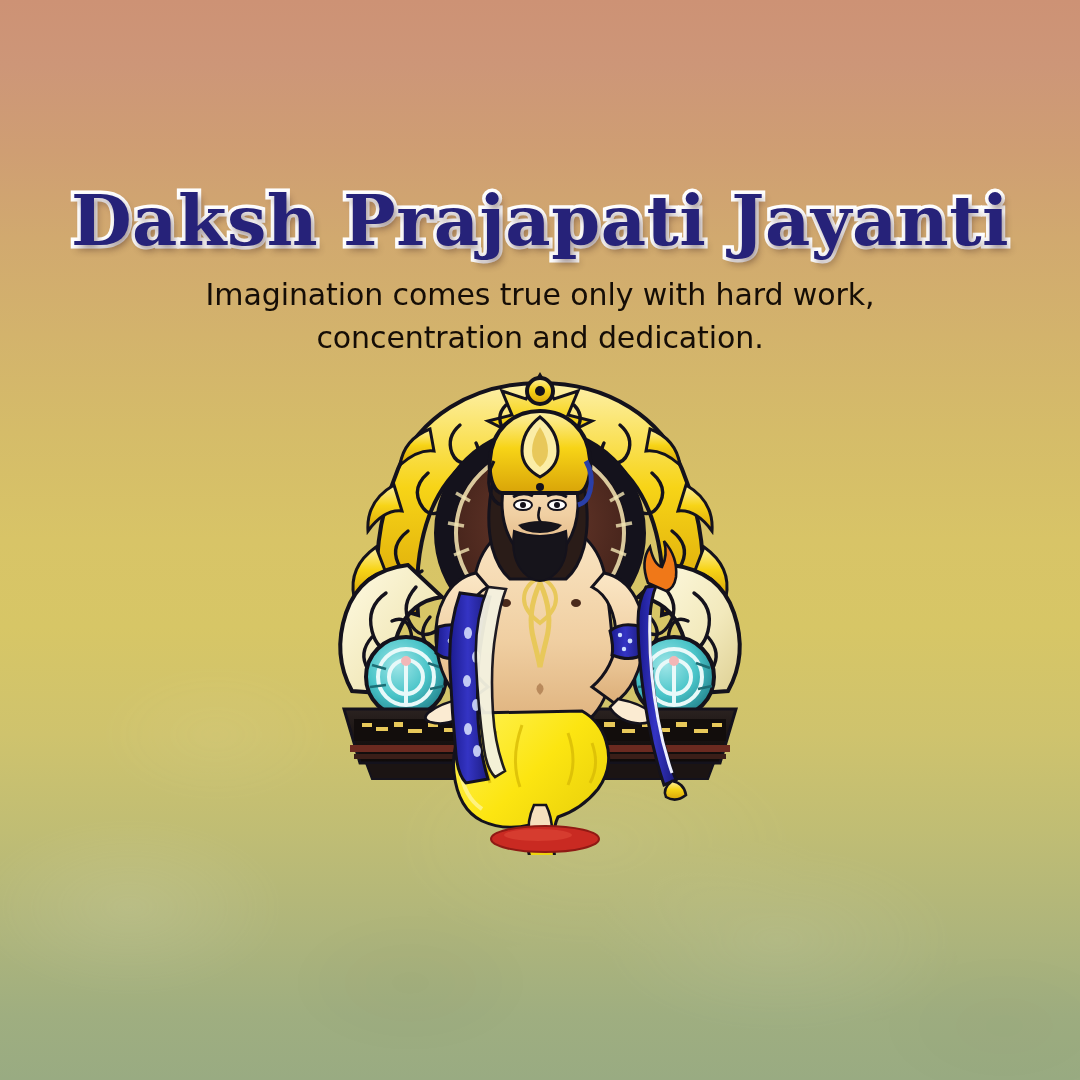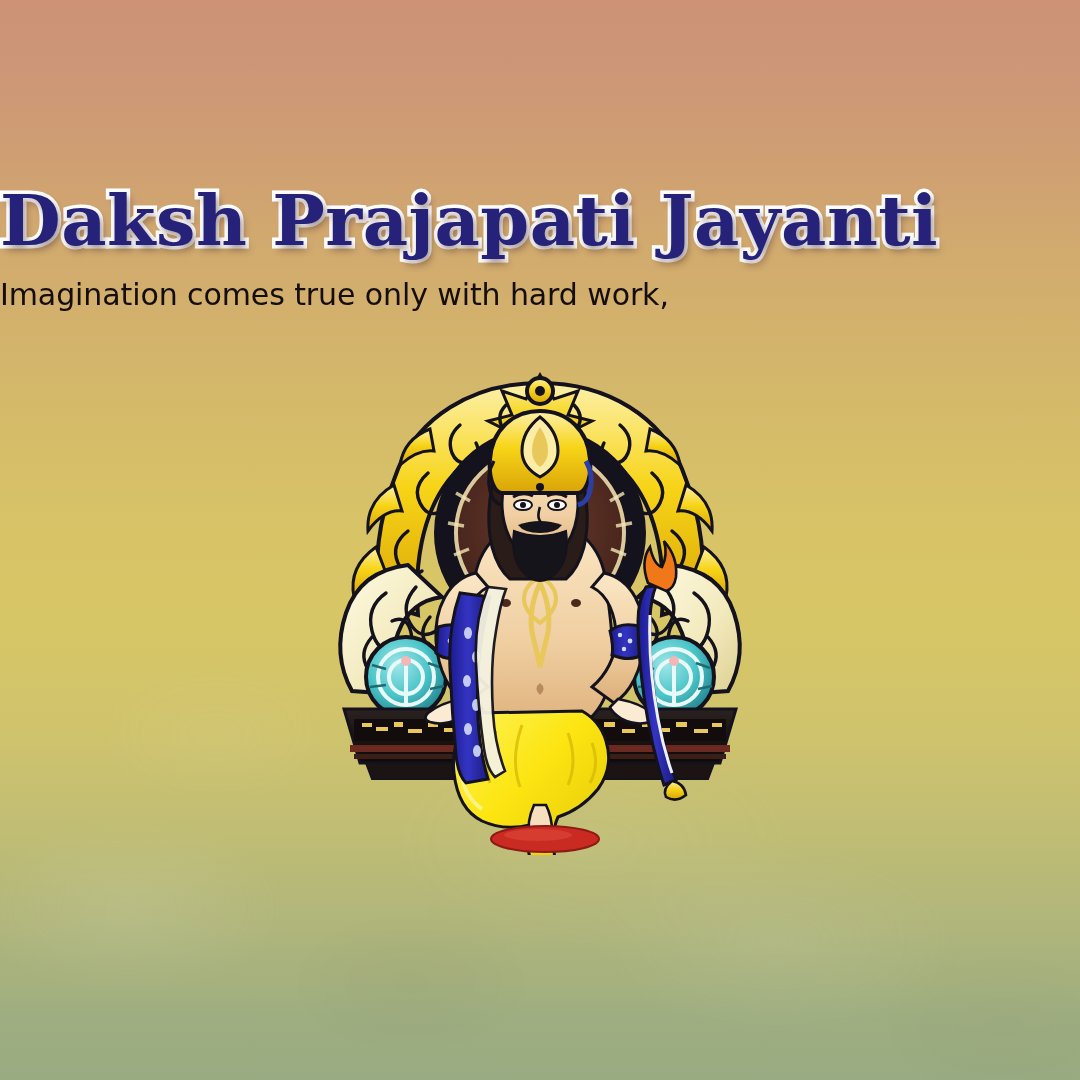--- a/index.html
+++ b/index.html
@@ -42,21 +42,21 @@
       radial-gradient(ellipse 300px 160px at 72% 87%, rgba(255,255,255,.30), transparent 62%),
       radial-gradient(ellipse 240px 140px at 93% 95%, rgba(0,0,0,.08), transparent 62%),
       radial-gradient(ellipse 340px 180px at 55% 78%, rgba(255,255,255,.22), transparent 64%),
       radial-gradient(ellipse 200px 120px at 20% 68%, rgba(255,255,255,.18), transparent 64%);
   }
 
   
   #textblock {
     position:absolute;
     top:186px; left:0; right:0;
-    text-align:left;
+    text-align:center;
     z-index:6;
   }
   #title {
     font-family:"DejaVu Serif","Liberation Serif", serif;
     font-weight:700;
     font-size:70px;
     line-height:1.0;
     letter-spacing:.5px;
     color:#262279;
     -webkit-text-stroke:7px #FFFFFF;
@@ -360,16 +360,17 @@
         <ellipse cx="235" cy="474" rx="54" ry="13" fill="#C92A22" stroke="#8F1A14" stroke-width="2"></ellipse>
         <ellipse cx="228" cy="470" rx="34" ry="6" fill="#E04A3A" opacity=".55"></ellipse>
       </g>
     </svg>
   </div>
 
   <div id="textblock">
     <div id="title">Daksh Prajapati Jayanti</div>
     <div id="subtitle">
       <div>Imagination comes true only with hard work,</div>
+      <div>concentration and dedication.</div>
     </div>
   </div>
 
 </div>
 
 </body></html>

